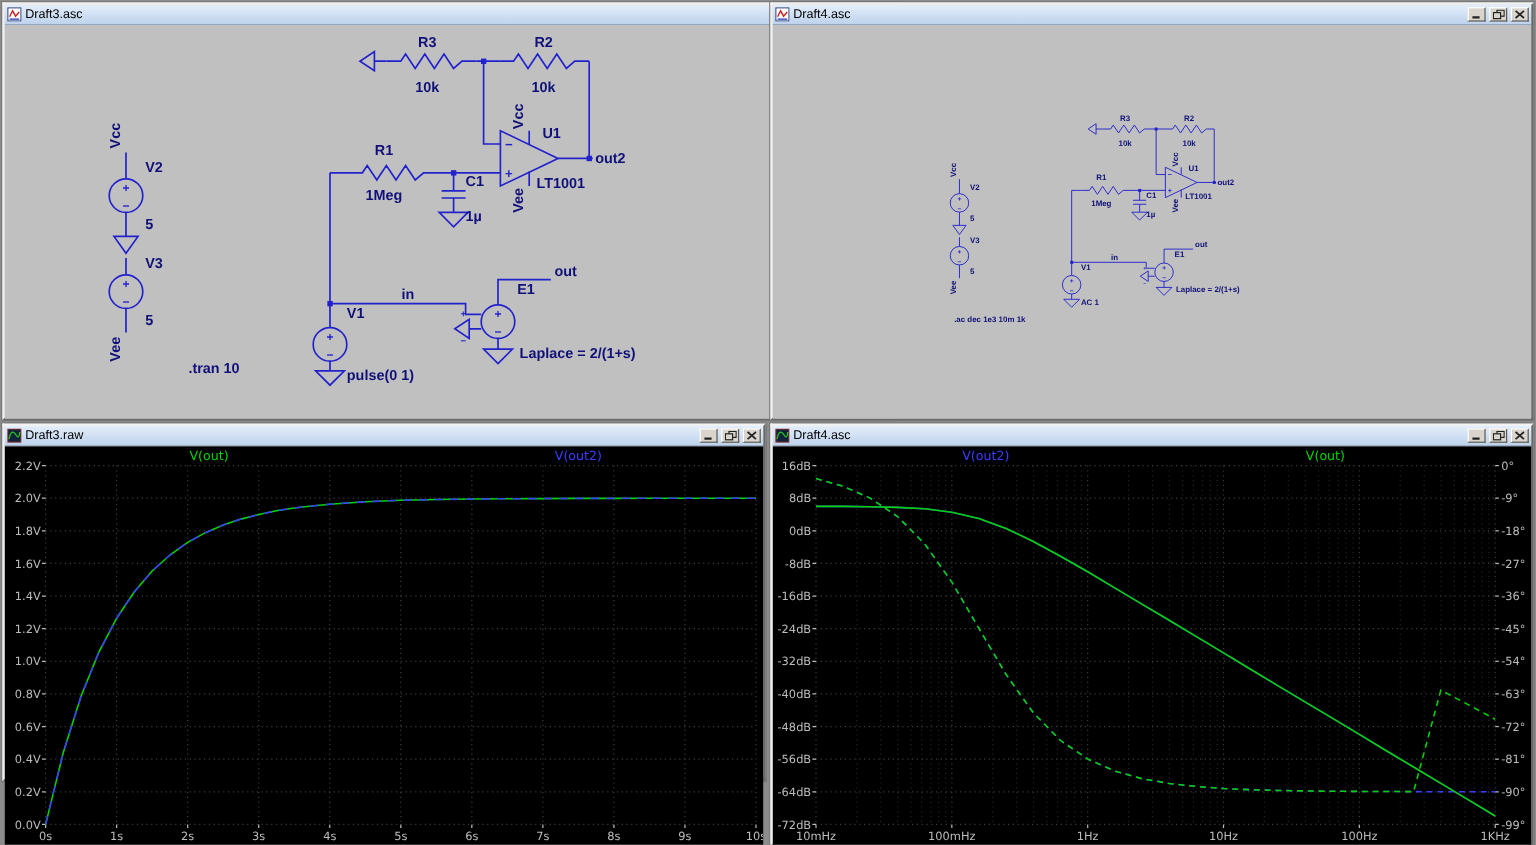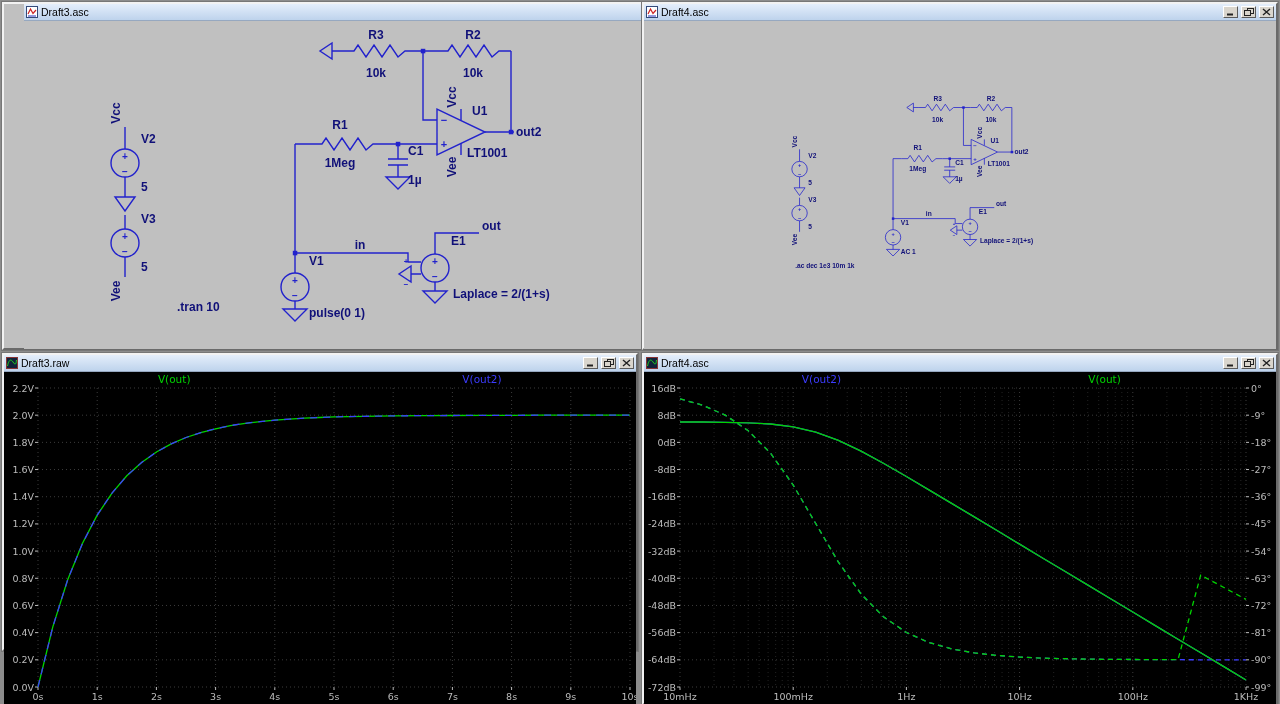--- a/index.html
+++ b/index.html
@@ -20,21 +20,21 @@
   .wire{stroke:var(--wire,#2222cc);stroke-width:1.4;fill:none;}
   .node{fill:var(--wire,#2222cc);stroke:none;}
   .sch-label{fill:var(--schtext,#101078);font:700 12px "Liberation Sans",sans-serif;}
   .sch-sym{fill:var(--wire,#2222cc);font:700 10px "Liberation Sans",sans-serif;text-anchor:middle;}
   .sch-sym-lg{font-size:11px;}
   .sch-sym-sm{font-size:8px;}
 </style>
 </head>
 <body style="--wire: #2222cc; --schtext: #101078; --schbg: #c0c0c0;">
 
-<div class="win" style="left:2px;top:2px;width:748px;height:348px;padding-left:20px;">
+<div class="win" style="left:2px;top:2px;width:748px;height:348px;">
   <div class="titlebar">
     <span class="wicon">
       <svg width="12" height="12">
           <rect x="0.5" y="0.5" width="11" height="11" fill="#fff" stroke="#334a7a"></rect>
           <path d="M2,8 L4.5,3 L7,7.5 L10,4" stroke="#c22" fill="none" stroke-width="1.2"></path>
           <line x1="2" y1="10" x2="10" y2="10" stroke="#2233bb"></line>
         </svg>
     </span>
     <span class="title">Draft3.asc</span>
     <span class="tb-btn">

